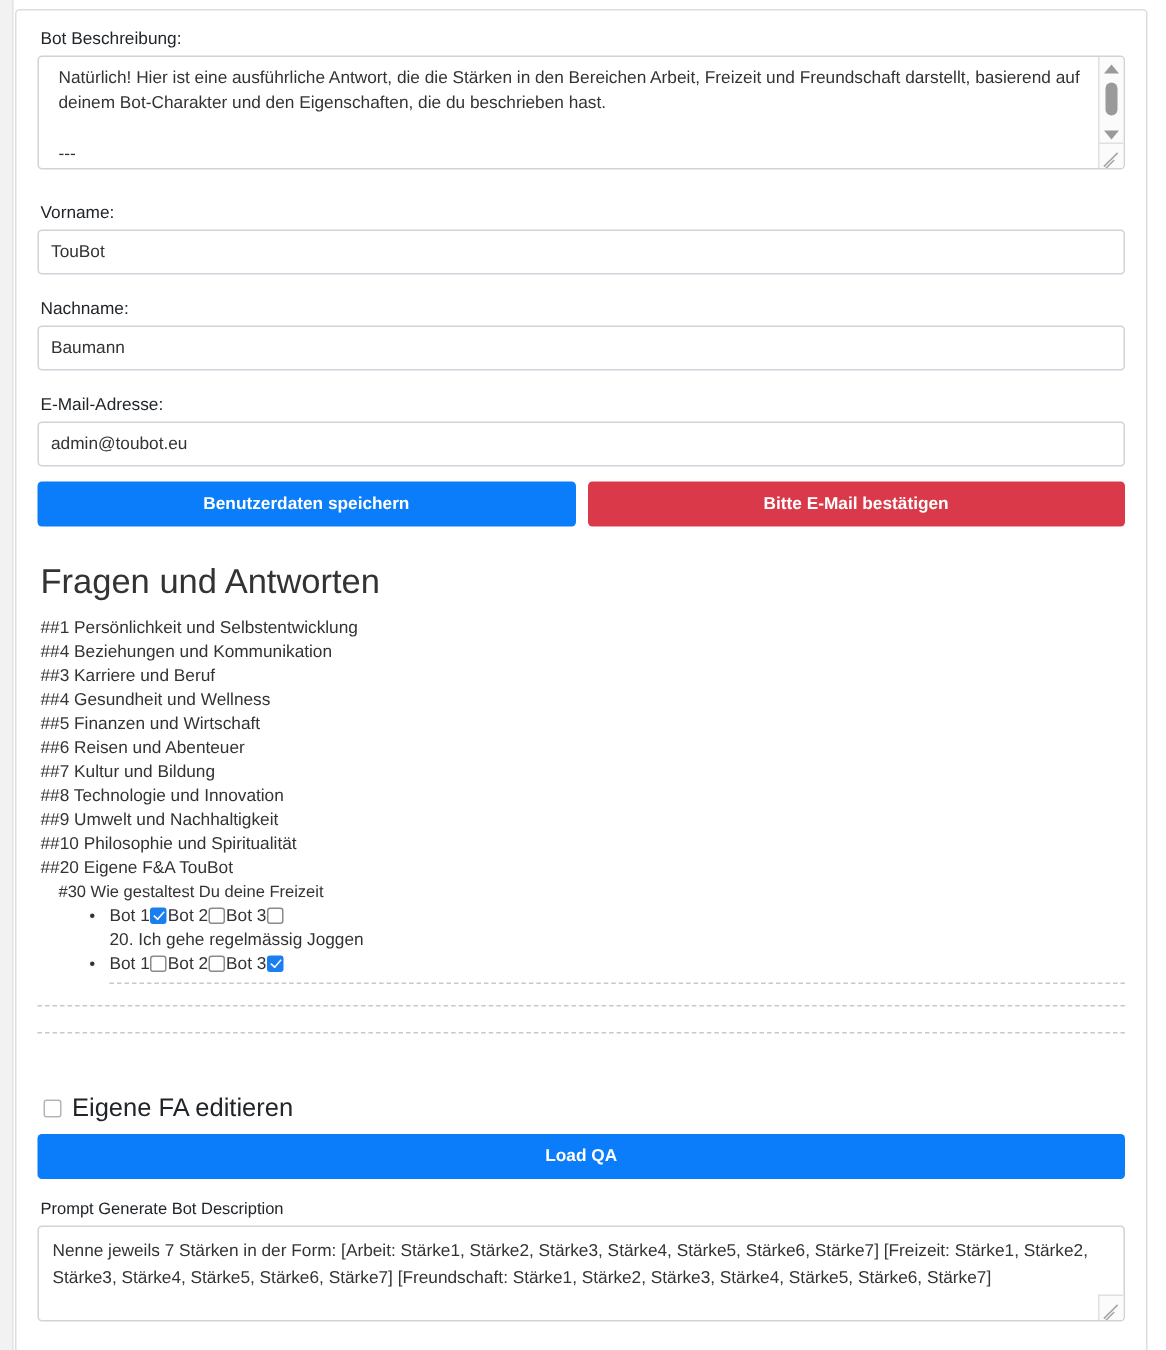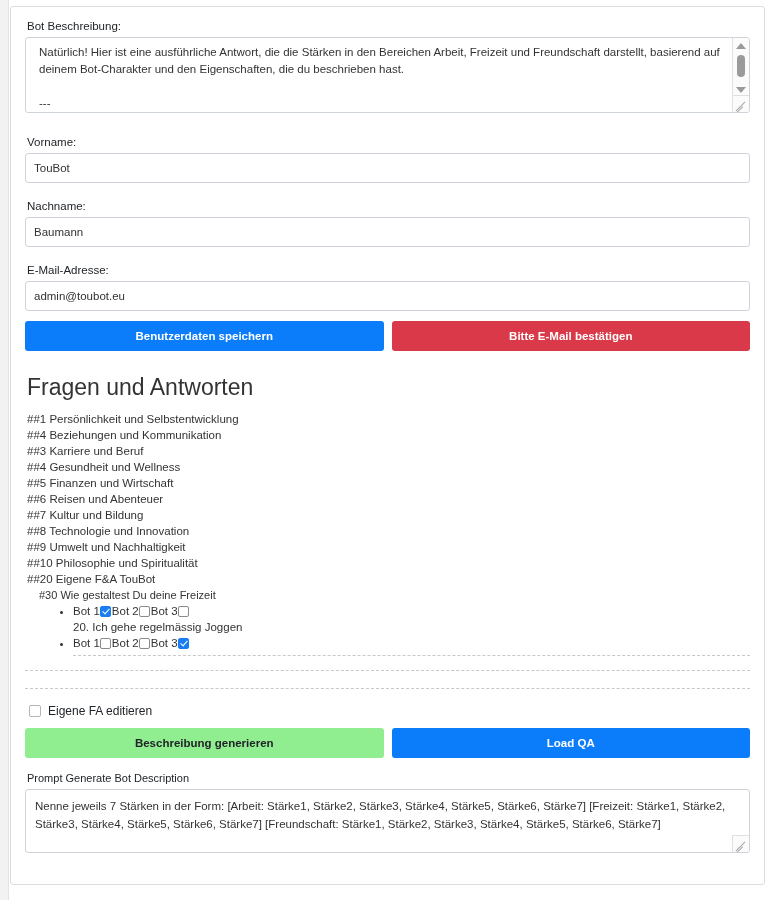--- a/index.html
+++ b/index.html
@@ -217,23 +217,24 @@
     margin-left: 4px;
   }
   .checkbox-row .cb-big {
     width: 12px; height: 12px;
     border: 1px solid #b5b5b5;
     border-radius: 2px;
     background: #fff;
     box-sizing: border-box;
   }
   .checkbox-row span {
-    font-size: 12px;
+    font-size: 17px;
     color: #212529;
     line-height: 14px;
+    margin-top: 28px;
   }
   .prompt-label {
     font-size: 11px;
     color: #212529;
     margin: 13px 0 4px 2px;
     line-height: 14px;
   }
   .prompt-wrap {
     position: relative;
     width: 100%;
@@ -327,21 +328,20 @@
 
   <hr class="dashed full1">
   <hr class="dashed full2">
 
   <div class="checkbox-row">
     <span class="cb-big"></span>
     <span>Eigene FA editieren</span>
   </div>
 
   <div class="btn-row">
-    <button class="btn btn-green">Beschreibung generieren</button>
     <button class="btn btn-blue">Load QA</button>
   </div>
 
   <div class="prompt-label">Prompt Generate Bot Description</div>
   <div class="prompt-wrap">
     <div class="prompt-text">Nenne jeweils 7 Stärken in der Form: [Arbeit: Stärke1, Stärke2, Stärke3, Stärke4, Stärke5, Stärke6, Stärke7] [Freizeit: Stärke1, Stärke2, Stärke3, Stärke4, Stärke5, Stärke6, Stärke7] [Freundschaft: Stärke1, Stärke2, Stärke3, Stärke4, Stärke5, Stärke6, Stärke7]</div>
     <div class="resize-grip"></div>
   </div>
 
 </div>

